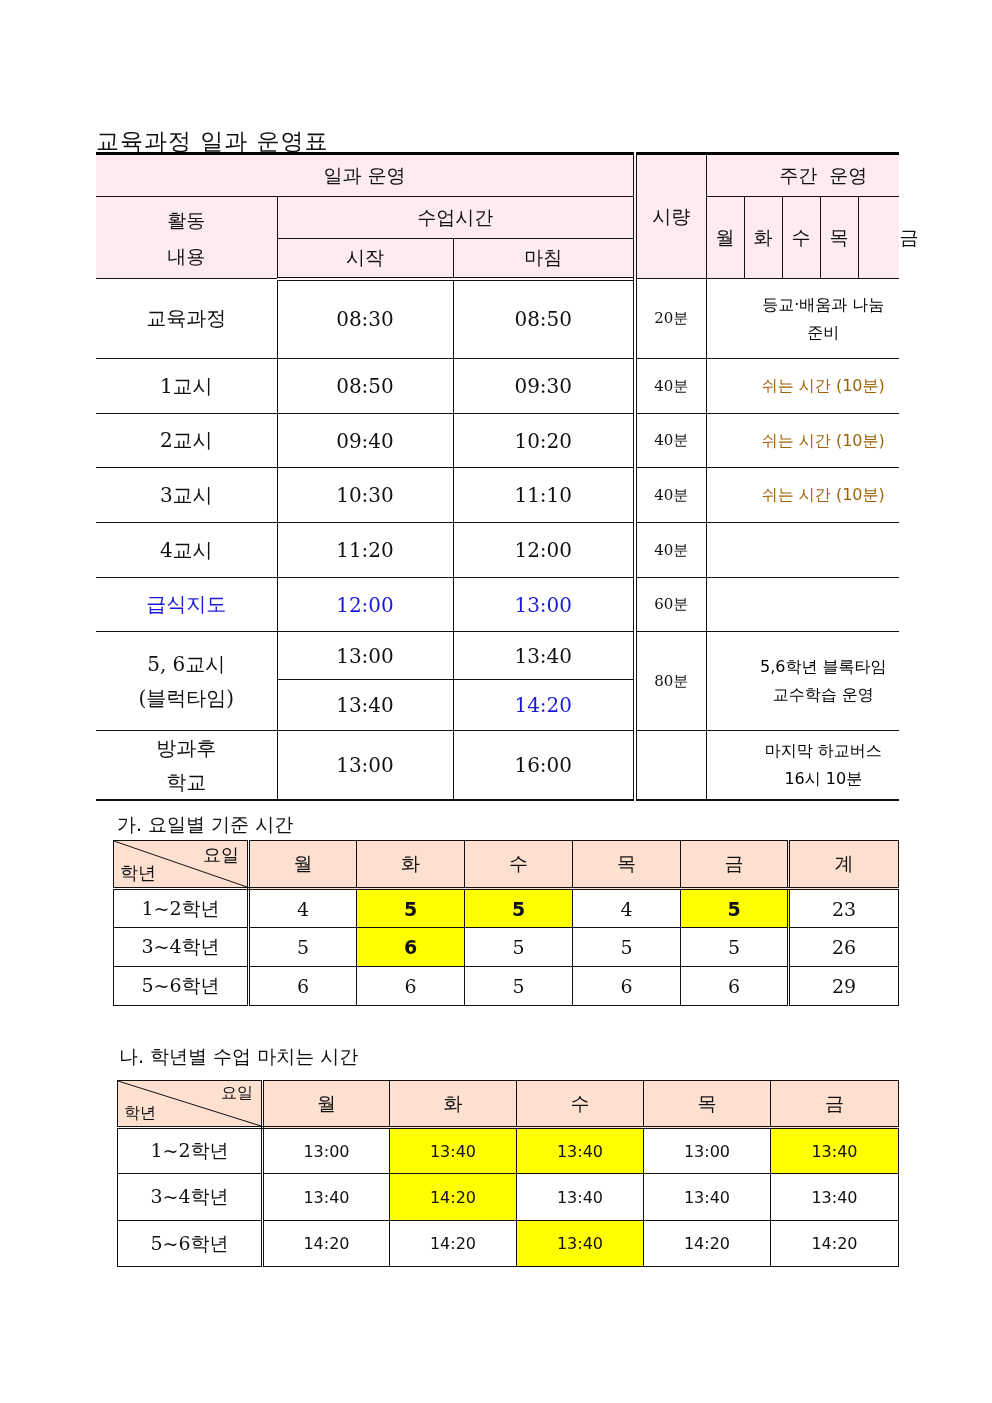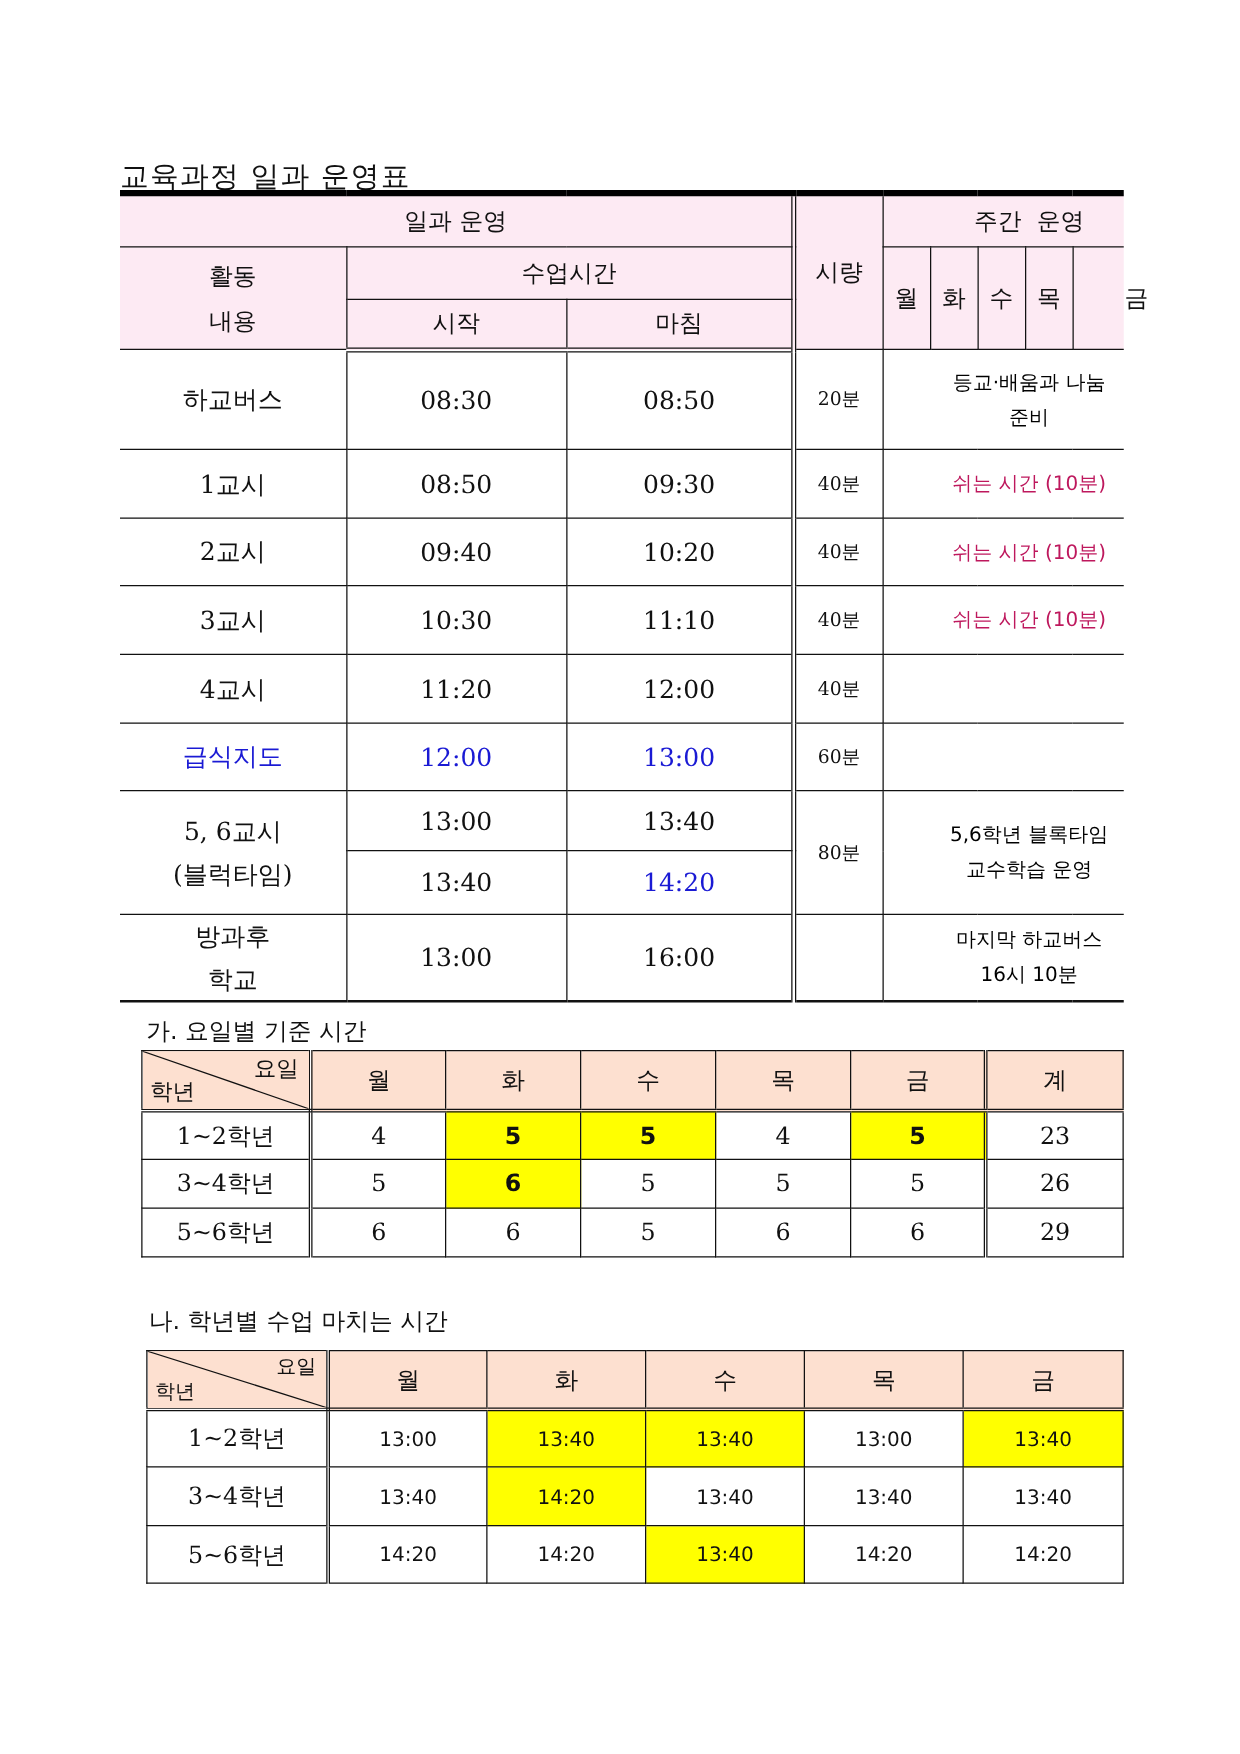--- a/index.html
+++ b/index.html
@@ -5,29 +5,29 @@
   html, body { margin:0; padding:0; background:#ffffff; }
   body { width:992px; height:1403px; position:relative; font-family:"DejaVu Serif","Liberation Serif",serif; color:#111; }
   .page-title { position:absolute; left:96px; top:114px; font-size:23px; font-family:"DejaVu Sans","Liberation Sans",sans-serif; letter-spacing:1px;margin-top:12px; }
   table { border-collapse:collapse; table-layout:fixed; }
   td { padding:0; text-align:center; vertical-align:middle; }
 
   
   #main { position:absolute; left:96px; top:152px; width:803px; }
   #main td { border:1px solid #111; font-size:20px; }
   #main .hdr td { background:#fdeaf3; font-family:"DejaVu Sans","Liberation Sans",sans-serif; font-size:19px; }
-  #main tr:first-child td { border-top:5px solid #000000;margin-left:17px; }
+  #main tr:first-child td { border-top:3px solid #000000;margin-left:17px; }
   #main td:first-child { border-left:none; }
   #main td.last { border-right:none;padding-left:41px; }
   #main .dblL { border-left:4px double #111 !important; }
   #main .hdr-bottom td { border-bottom:4px double #111; }
   #main .row-last td { border-bottom:2px solid #111; }
   #main .min { font-size:15px;text-align:center; }
   #main .note { font-size:16px; font-family:"DejaVu Sans","Liberation Sans",sans-serif; line-height:28px; color:#000000; }
-  #main .green { color:#be185d; }
+  #main .green { color:#a16207; }
   #main .blue { color:#1a1ad4; }
   #main .day { font-size:17px; }
 
   
   .sub-title { position:absolute; font-size:19px; font-family:"DejaVu Sans","Liberation Sans",sans-serif; }
 
   
   .grid td { border:1px solid #111; font-size:19px; }
   .grid .hrow td { background:#fde0d0; font-family:"DejaVu Sans","Liberation Sans",sans-serif; }
   .grid .hrow td { border-bottom:3px double #111; }
@@ -77,21 +77,21 @@
     <td rowspan="2" class="day">수</td>
     <td rowspan="2" class="day">목</td>
     <td rowspan="2" class="day last">금</td>
   </tr>
   <tr class="hdr hdr-bottom" style="height:40px">
     <td>시작</td>
     <td>마침</td>
   </tr>
 
   <tr style="height:80px">
-    <td>하교버스</td>
+    <td>교육과정</td>
     <td>08:30</td>
     <td>08:50</td>
     <td class="dblL min">20분</td>
     <td colspan="5" class="note last">
       <div>등교·배움과 나눔</div>
       <div>준비</div>
     </td>
   </tr>
   <tr style="height:55px">
     <td>1교시</td>

